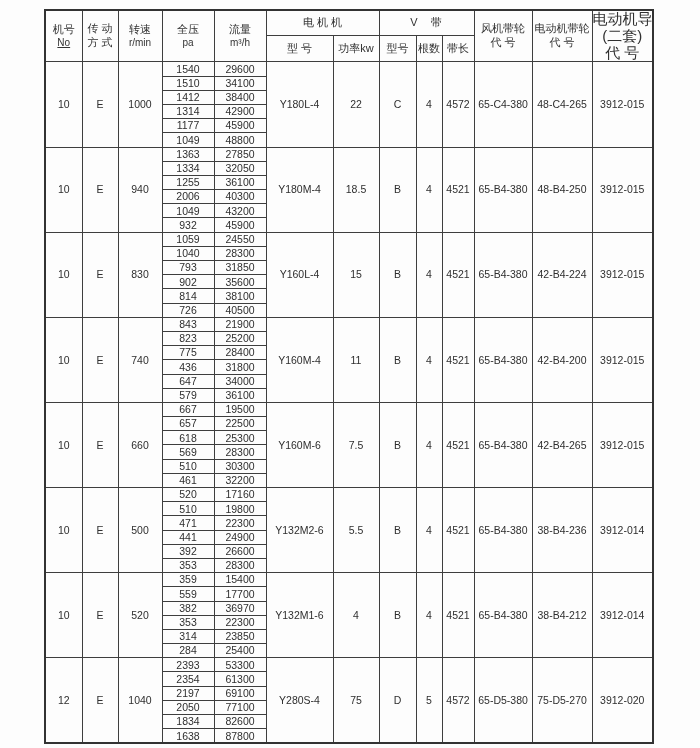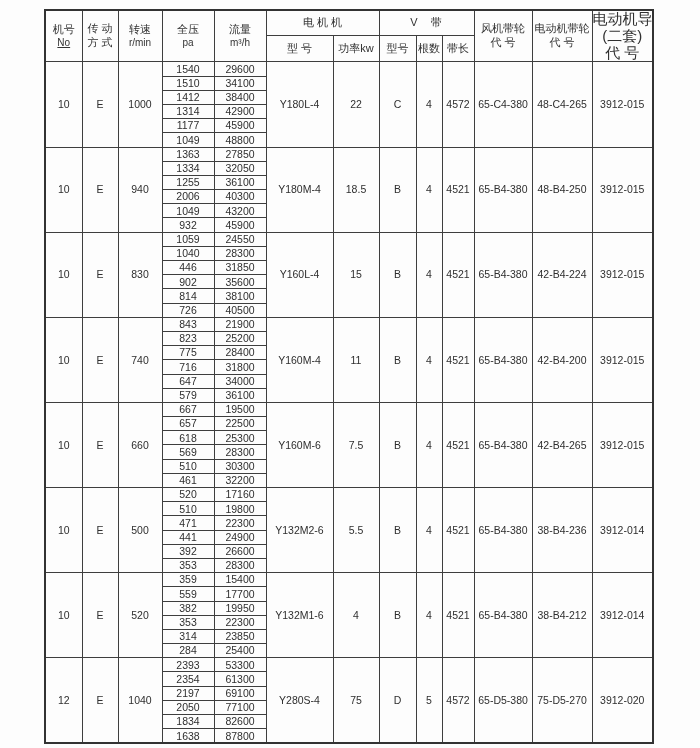--- a/index.html
+++ b/index.html
@@ -192,21 +192,21 @@
           <td rowspan="6">4521</td>
           <td rowspan="6">65-B4-380</td>
           <td rowspan="6">42-B4-224</td>
           <td rowspan="6">3912-015</td>
         </tr>
         <tr>
           <td>1040</td>
           <td>28300</td>
         </tr>
         <tr>
-          <td>446</td>
+          <td>793</td>
           <td>31850</td>
         </tr>
         <tr>
           <td>902</td>
           <td>35600</td>
         </tr>
         <tr>
           <td>814</td>
           <td>38100</td>
         </tr>
@@ -231,21 +231,21 @@
         </tr>
         <tr>
           <td>823</td>
           <td>25200</td>
         </tr>
         <tr>
           <td>775</td>
           <td>28400</td>
         </tr>
         <tr>
-          <td>716</td>
+          <td>436</td>
           <td>31800</td>
         </tr>
         <tr>
           <td>647</td>
           <td>34000</td>
         </tr>
         <tr>
           <td>579</td>
           <td>36100</td>
         </tr>
@@ -333,21 +333,21 @@
           <td rowspan="6">65-B4-380</td>
           <td rowspan="6">38-B4-212</td>
           <td rowspan="6">3912-014</td>
         </tr>
         <tr>
           <td>559</td>
           <td>17700</td>
         </tr>
         <tr>
           <td>382</td>
-          <td>19950</td>
+          <td>36970</td>
         </tr>
         <tr>
           <td>353</td>
           <td>22300</td>
         </tr>
         <tr>
           <td>314</td>
           <td>23850</td>
         </tr>
         <tr>

